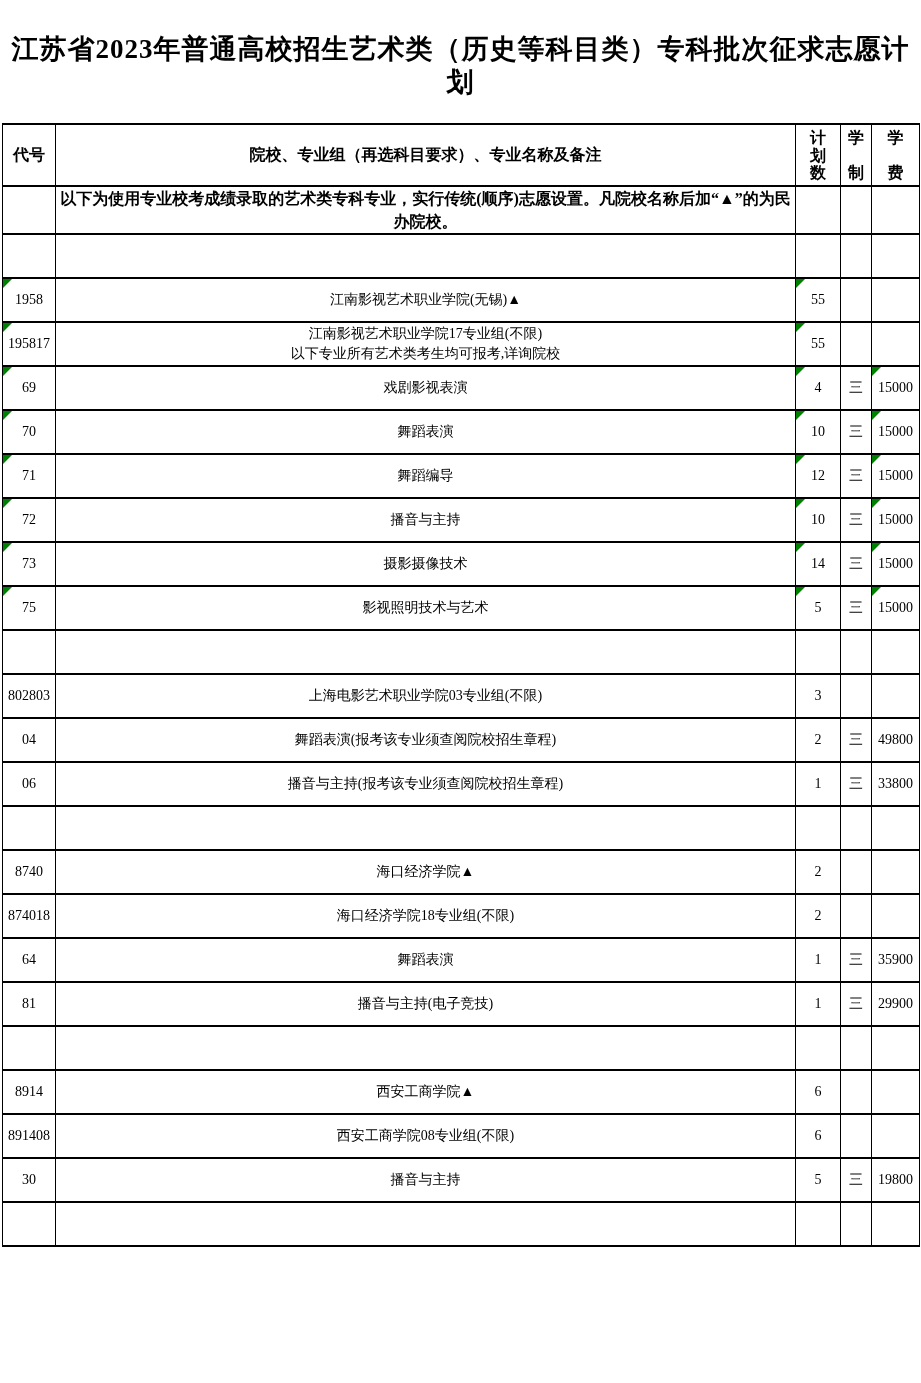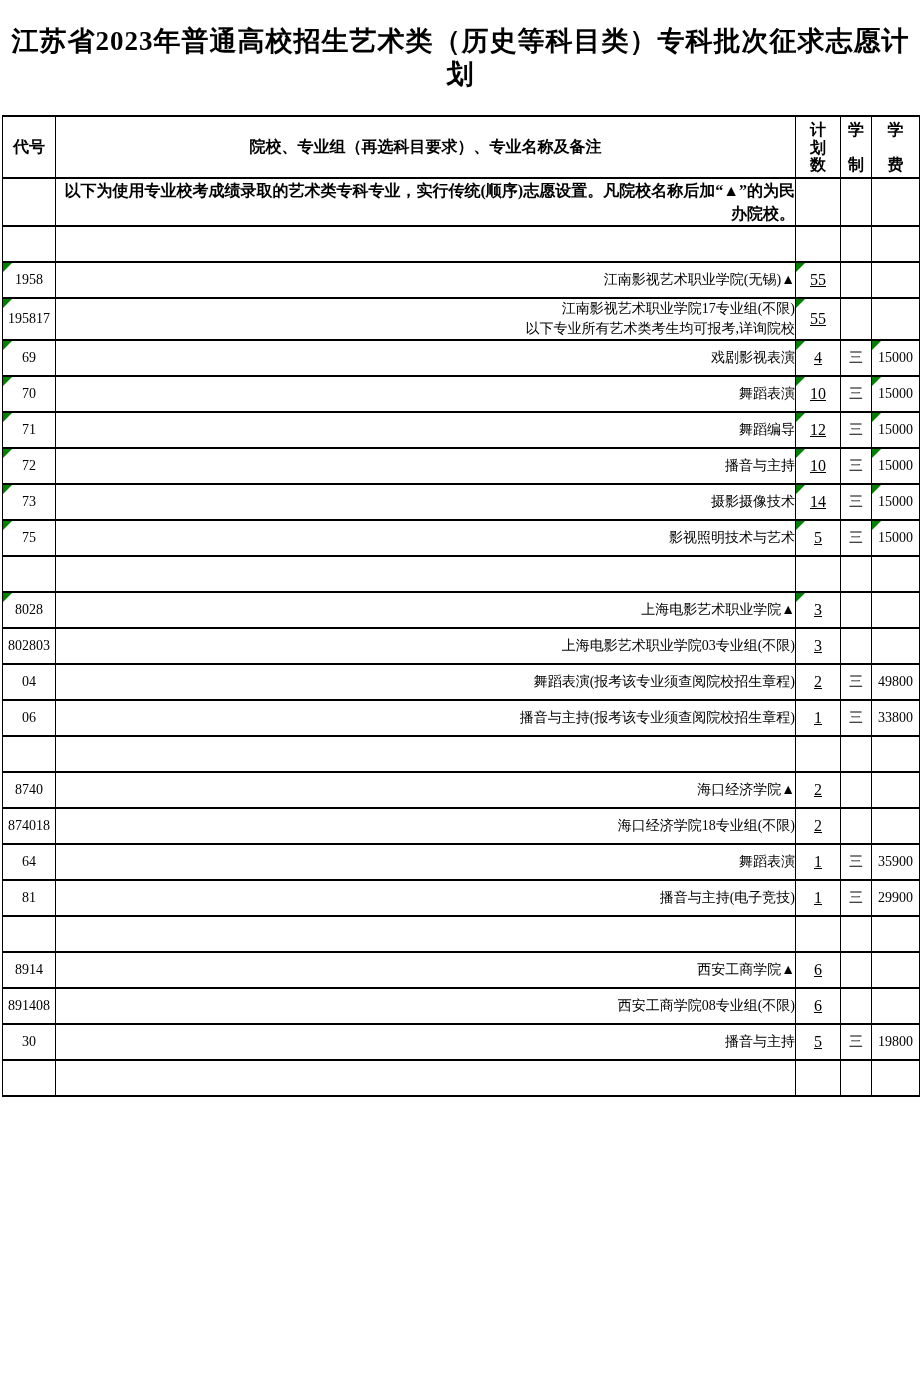--- a/index.html
+++ b/index.html
@@ -3,21 +3,21 @@
 <meta charset="utf-8">
 <style>
   html,body{margin:0;padding:0;background:#ffffff;}
   body{
     width:921px;height:1383px;
     font-family:"Liberation Serif","DejaVu Serif",serif;
     color:#000;
     -webkit-font-smoothing:none;
   }
   .title-block{
-    margin-top:25px;
+    margin-top:33px;
     text-align:center;
     font-weight:bold;
     font-size:27px;
     line-height:33px;
     letter-spacing:1px;
   }
   table.plan{
     border-collapse:collapse;
     table-layout:fixed;
     width:917px;
@@ -31,38 +31,38 @@
     border-bottom:2px solid #000;
     padding:0;
     vertical-align:middle;
     overflow:hidden;
     position:relative;
     background:#fff;
   }
   tr.header-row{height:60px;}
   tr.note-row{height:48px;}
   tr.blank-first{height:40px;}
-  tr.data-row{height:36px;}
+  tr.data-row{height:44px;}
   th{font-weight:bold;font-size:16px;}
   .col-code{width:53px;}
   .col-name{width:740px;}
   .col-plan{width:45px;}
   .col-duration{width:31px;}
   .col-fee{width:48px;}
   td.cell-code{text-align:center;font-size:14px;}
-  td.cell-name{text-align:right;font-size:14px;padding:2px 6px;line-height:20px;}
-  td.cell-plan{text-align:center;font-size:16px;text-decoration:underline;}
+  td.cell-name{text-align:center;font-size:14px;padding:2px 6px;line-height:20px;}
+  td.cell-plan{text-align:center;font-size:14px;}
   td.cell-duration{text-align:center;font-size:14px;}
   td.cell-fee{text-align:center;font-size:14px;margin-top:20px;}
   td.cell-note{
     font-weight:bold;
     font-size:16px;
     line-height:23px;
     padding:1px 7px;
-    text-align:right;
+    text-align:center;
   }
   .vstack{
     display:flex;
     flex-direction:column;
     justify-content:space-between;
     align-items:center;
     height:52px;
     margin:4px auto;
     font-size:16px;
     line-height:17px;
@@ -283,35 +283,20 @@
       </tr>
       <tr class="data-row">
         <td class="cell-code"></td>
         <td class="cell-name"></td>
         <td class="cell-plan"></td>
         <td class="cell-duration"></td>
         <td class="cell-fee"></td>
       </tr>
       <tr class="data-row">
         <td class="cell-code">
-          <span class="tri"></span>
-          <div>8028</div>
-        </td>
-        <td class="cell-name">
-          <div>上海电影艺术职业学院▲</div>
-        </td>
-        <td class="cell-plan">
-          <span class="tri"></span>
-          <div>3</div>
-        </td>
-        <td class="cell-duration"></td>
-        <td class="cell-fee"></td>
-      </tr>
-      <tr class="data-row">
-        <td class="cell-code">
           <div>802803</div>
         </td>
         <td class="cell-name">
           <div>上海电影艺术职业学院03专业组(不限)</div>
         </td>
         <td class="cell-plan">
           <div>3</div>
         </td>
         <td class="cell-duration"></td>
         <td class="cell-fee"></td>

